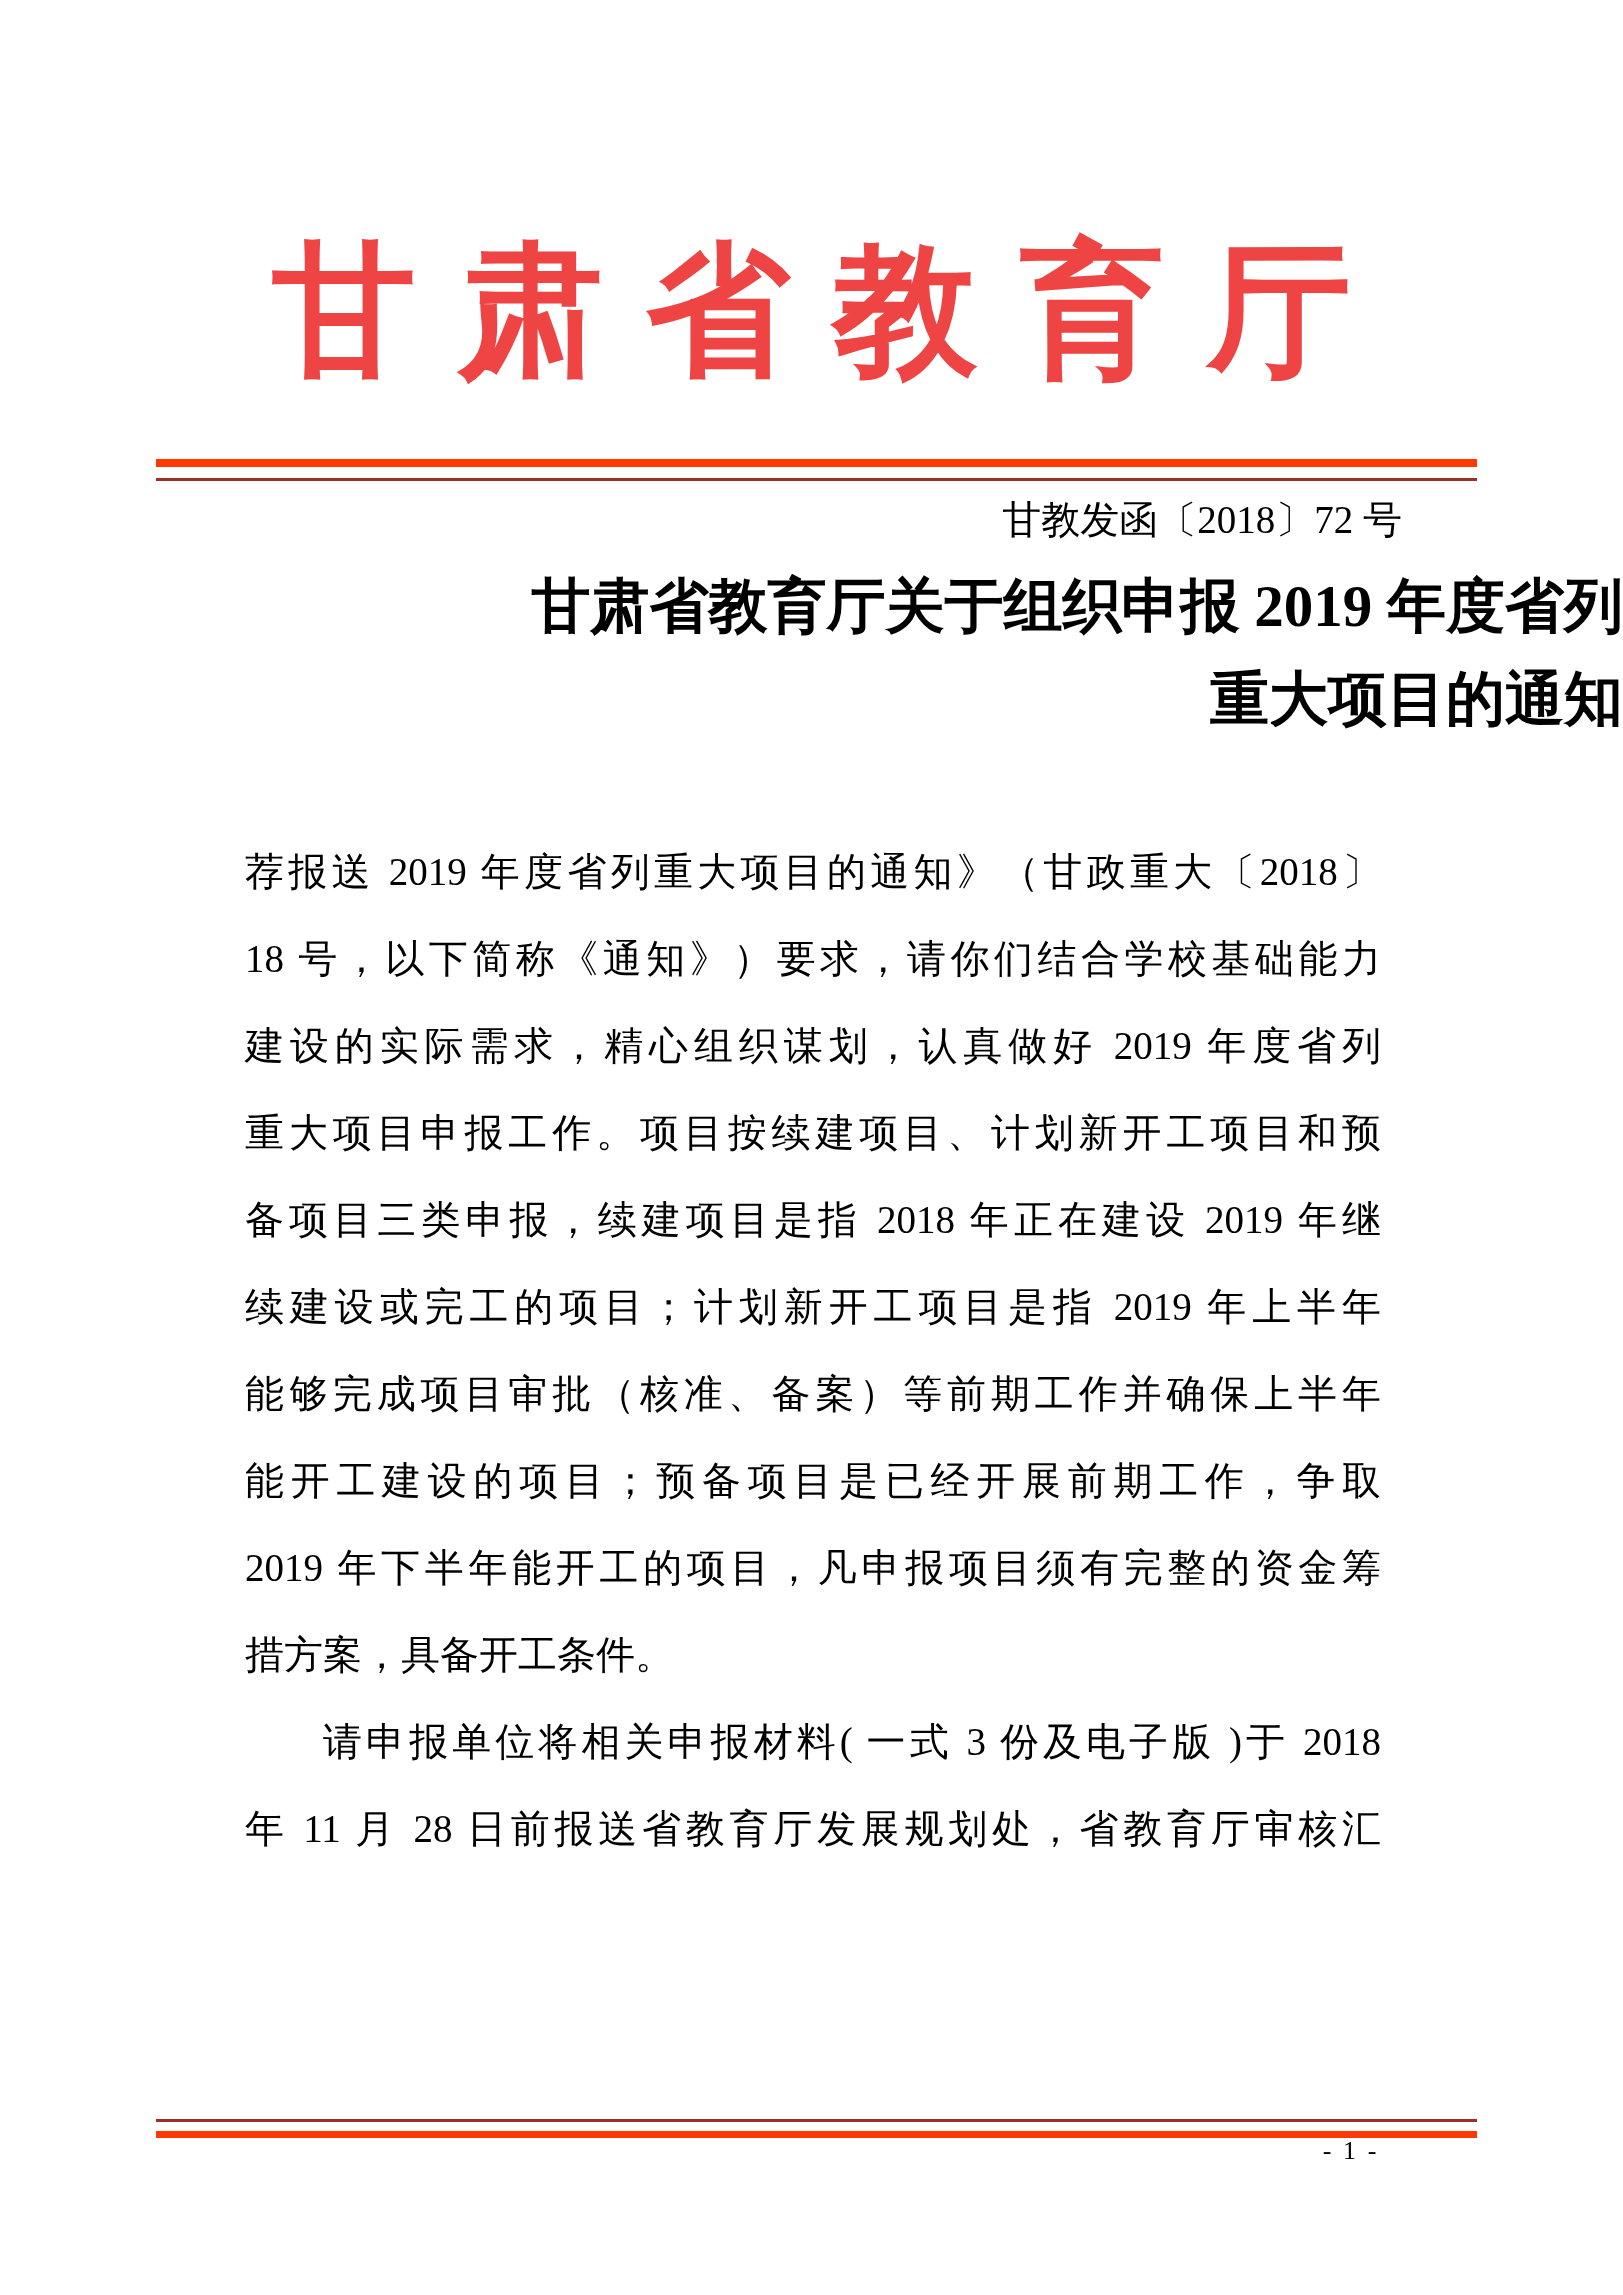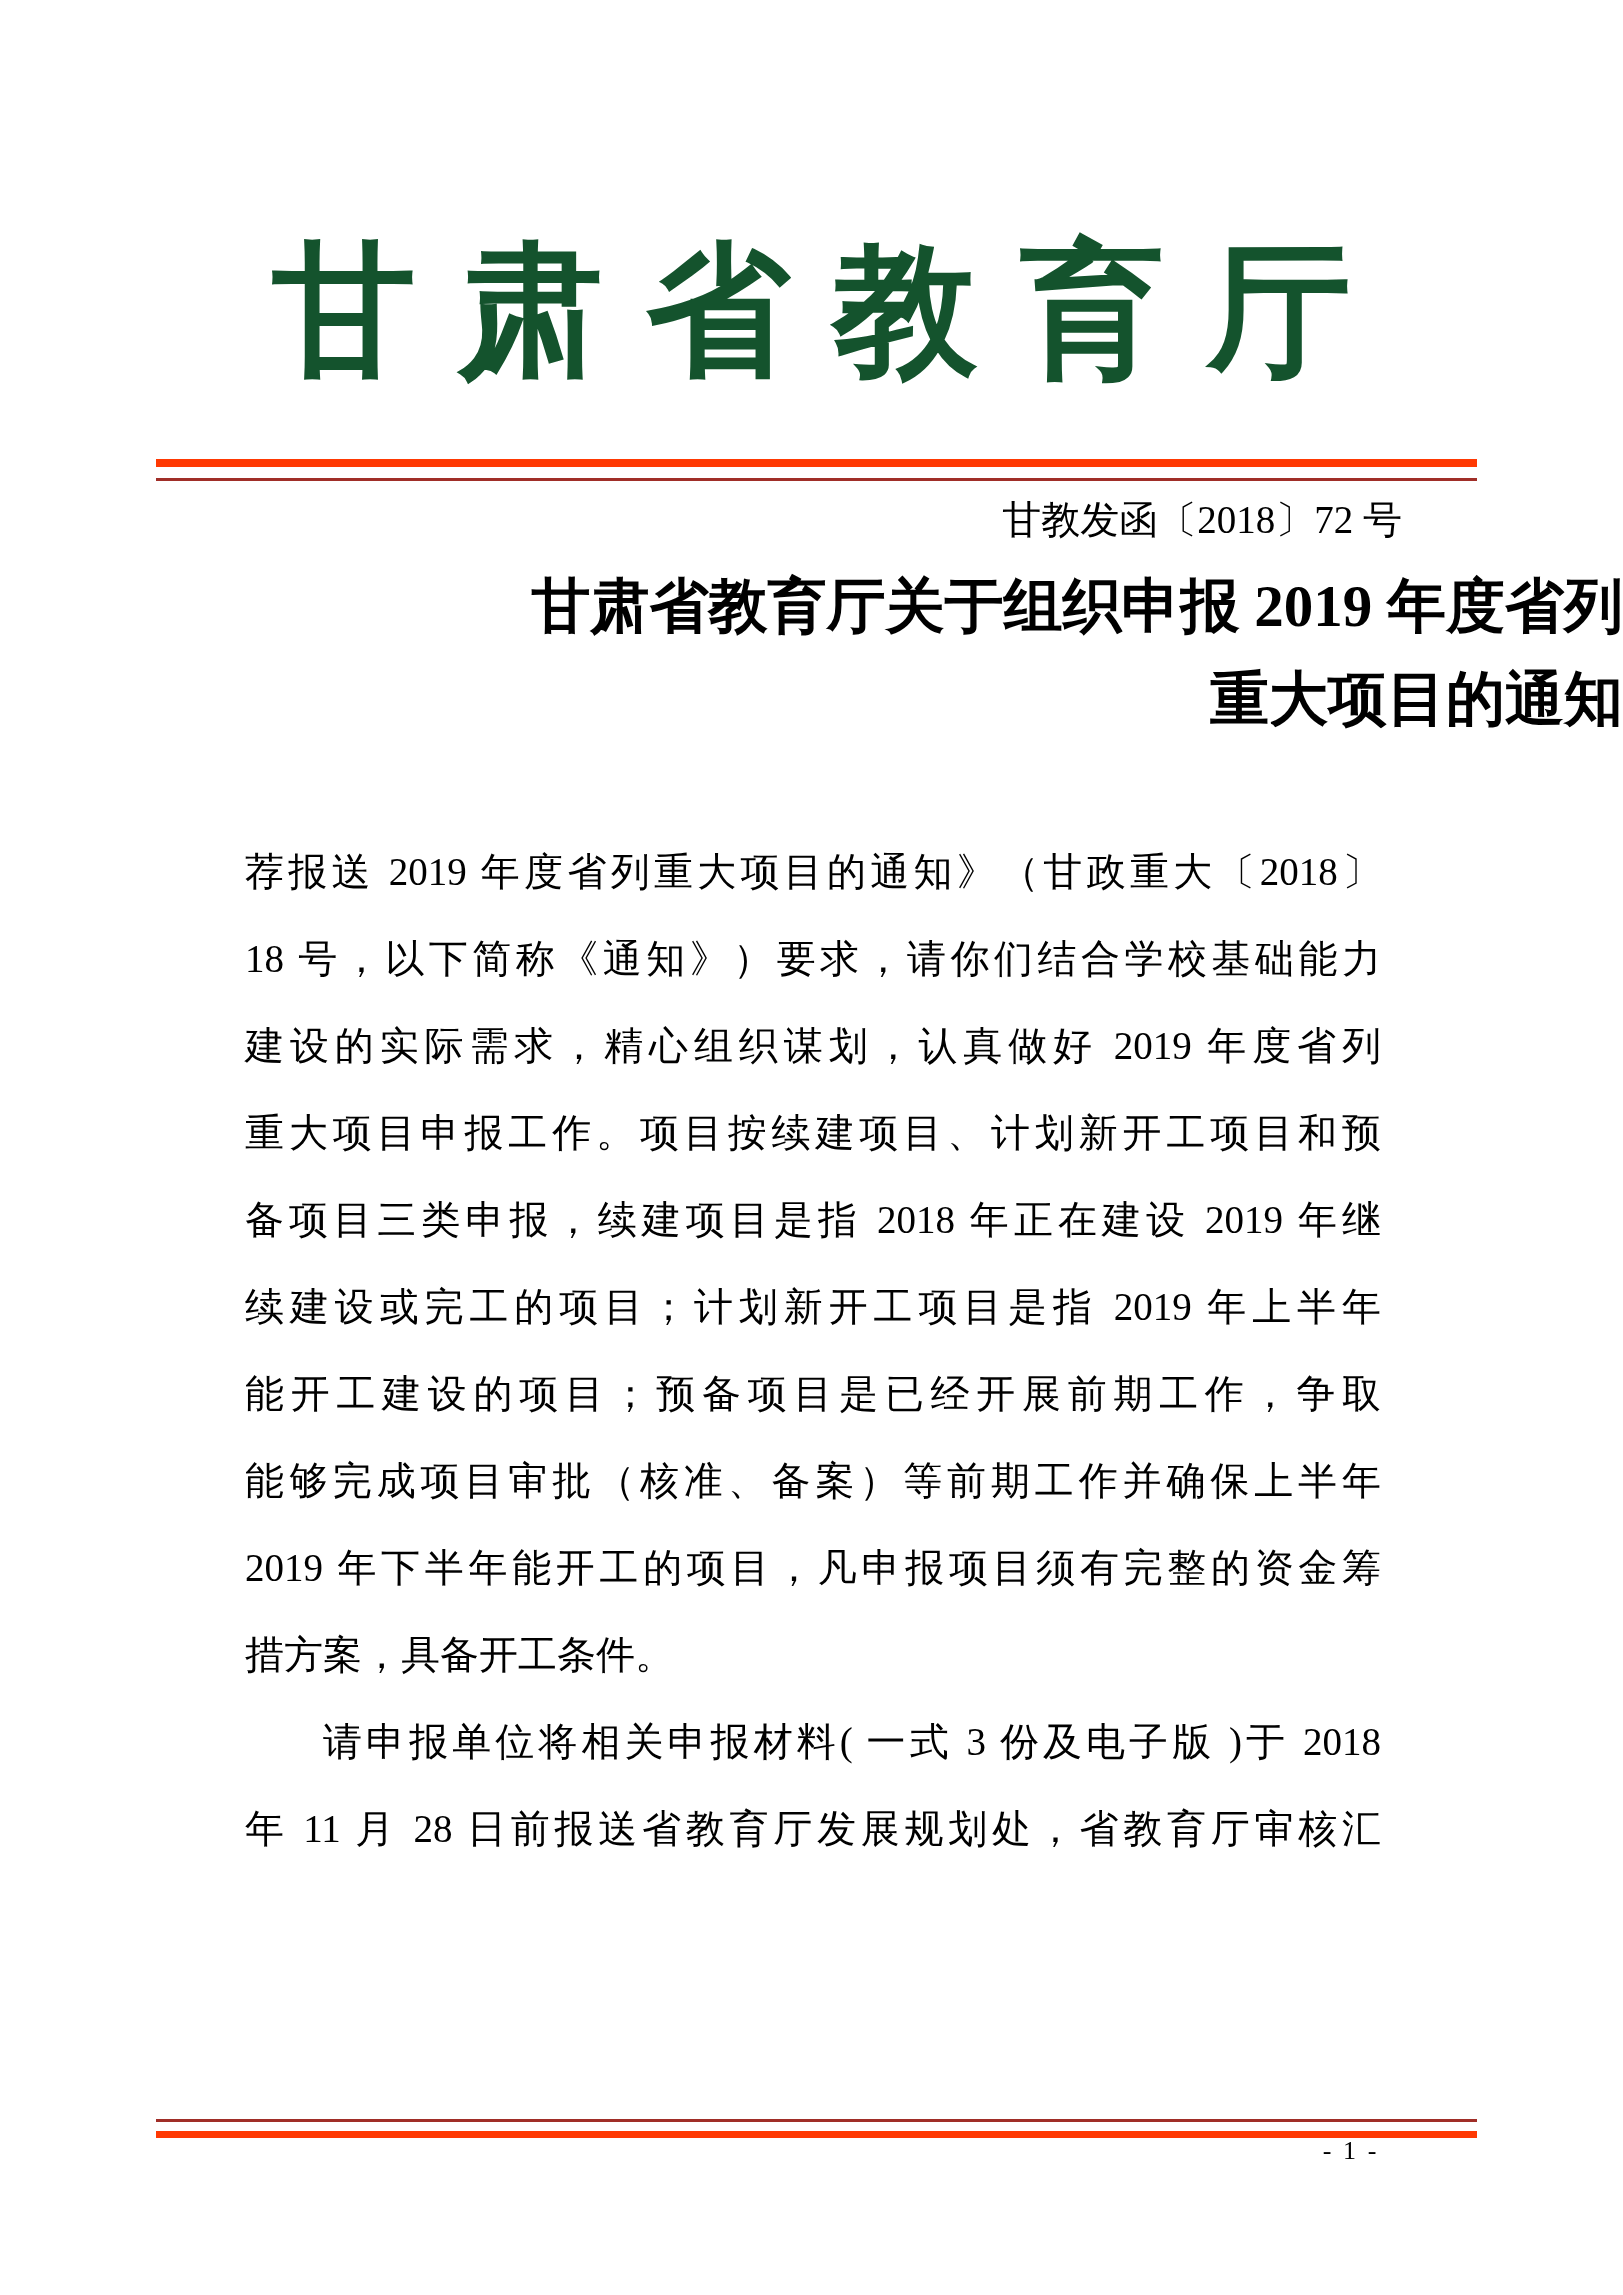--- a/index.html
+++ b/index.html
@@ -84,42 +84,42 @@
     line-height: 29px;
     letter-spacing: 2.6px;
     white-space: nowrap;
   }
 </style>
 </head>
 <body>
 
 <div class="page">
 
-  <h1 class="masthead" style="color: #14532d;">甘肃省教育厅</h1>
+  <h1 class="masthead" style="color: #ef4444;">甘肃省教育厅</h1>
 
   <div class="rule rule-head-thick" style="background: rgb(255, 57, 3);"></div>
   <div class="rule rule-head-thin" style="background: rgb(160, 46, 40);"></div>
 
   <div class="doc-number">甘教发函〔2018〕72 号</div>
 
   <div class="doc-title">
     <div>甘肃省教育厅关于组织申报 2019 年度省列</div>
     <div>重大项目的通知</div>
   </div>
 
   <div class="body-text">
 
     <div class="bline">荐报送 2019 年度省列重大项目的通知》（甘政重大〔2018〕</div>
     <div class="bline">18 号，以下简称《通知》）要求，请你们结合学校基础能力</div>
     <div class="bline">建设的实际需求，精心组织谋划，认真做好 2019 年度省列</div>
     <div class="bline">重大项目申报工作。项目按续建项目、计划新开工项目和预</div>
     <div class="bline">备项目三类申报，续建项目是指 2018 年正在建设 2019 年继</div>
     <div class="bline">续建设或完工的项目；计划新开工项目是指 2019 年上半年</div>
+    <div class="bline">能够完成项目审批（核准、备案）等前期工作并确保上半年</div>
     <div class="bline">能开工建设的项目；预备项目是已经开展前期工作，争取</div>
-    <div class="bline">能够完成项目审批（核准、备案）等前期工作并确保上半年</div>
     <div class="bline">2019 年下半年能开工的项目，凡申报项目须有完整的资金筹</div>
     <div class="bline no-stretch">措方案，具备开工条件。</div>
 
     <div class="bline indent">请申报单位将相关申报材料( 一式 3 份及电子版 )于 2018</div>
     <div class="bline">年 11 月 28 日前报送省教育厅发展规划处，省教育厅审核汇</div>
   </div>
 
   <div class="rule rule-foot-thin" style="background: rgb(160, 46, 40);"></div>
   <div class="rule rule-foot-thick" style="background: rgb(255, 57, 3);"></div>
 

